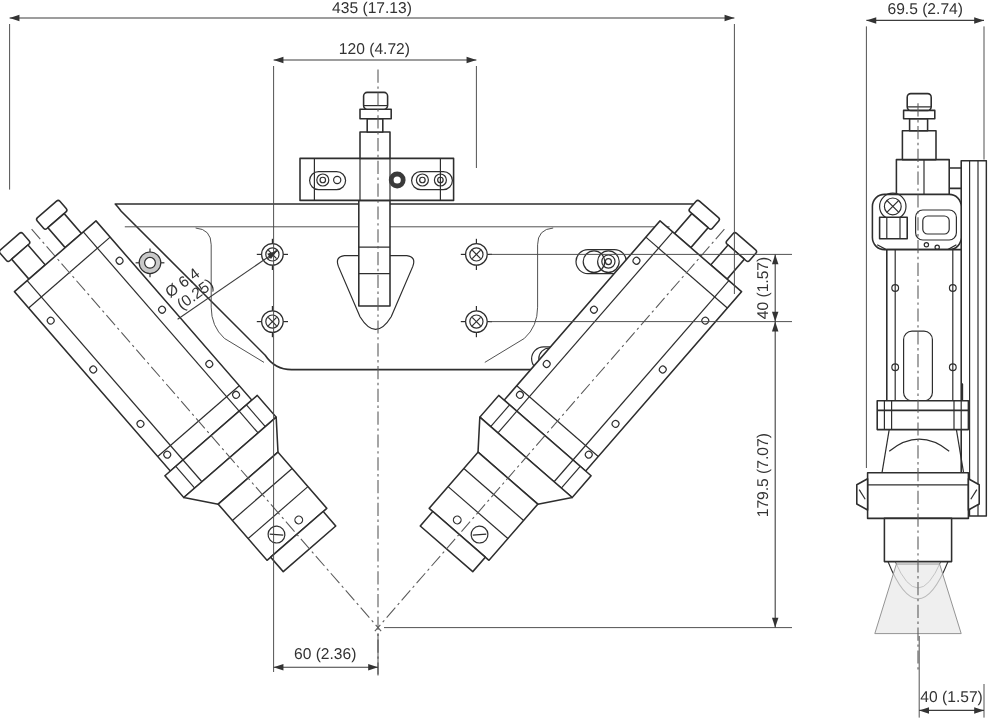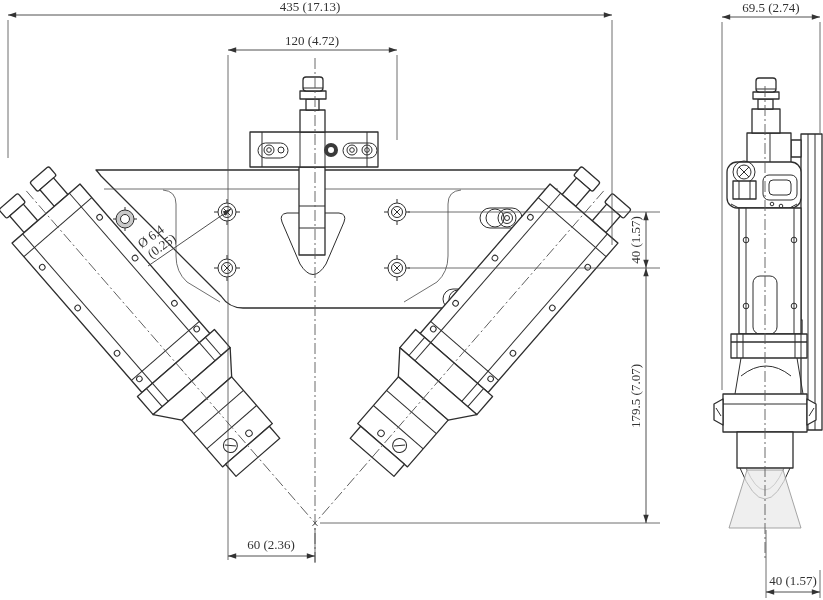--- a/index.html
+++ b/index.html
@@ -1,17 +1,17 @@
 <!DOCTYPE html>
 <html><head>
 <meta charset="utf-8">
 <style>
   html,body{margin:0;padding:0;background:#fff;}
   #stage{position:relative;width:823px;height:600px;background:#fff;overflow:hidden;
-         font-family:Liberation Serif, serif;}
+         font-family:Liberation Sans, sans-serif;}
   svg{display:block;}
   .part{fill:#fff;stroke:#2e2e2e;stroke-width:1.3;stroke-linejoin:round;}
   .ol{fill:none;stroke:#2e2e2e;stroke-width:1.3;stroke-linejoin:round;}
   .ml{fill:none;stroke:#2e2e2e;stroke-width:1;}
   .tl{fill:none;stroke:#4a4a4a;stroke-width:0.8;}
   .dim{fill:none;stroke:#3c3c3c;stroke-width:0.9;}
   .ext{fill:none;stroke:#4a4a4a;stroke-width:0.8;}
   .cl{fill:none;stroke:#5a5a5a;stroke-width:0.9;stroke-dasharray:11 3 2 3;}
   .dimtext{font-size:13px;fill:#333;}
   .screw{fill:none;stroke:#2e2e2e;stroke-width:1;}

